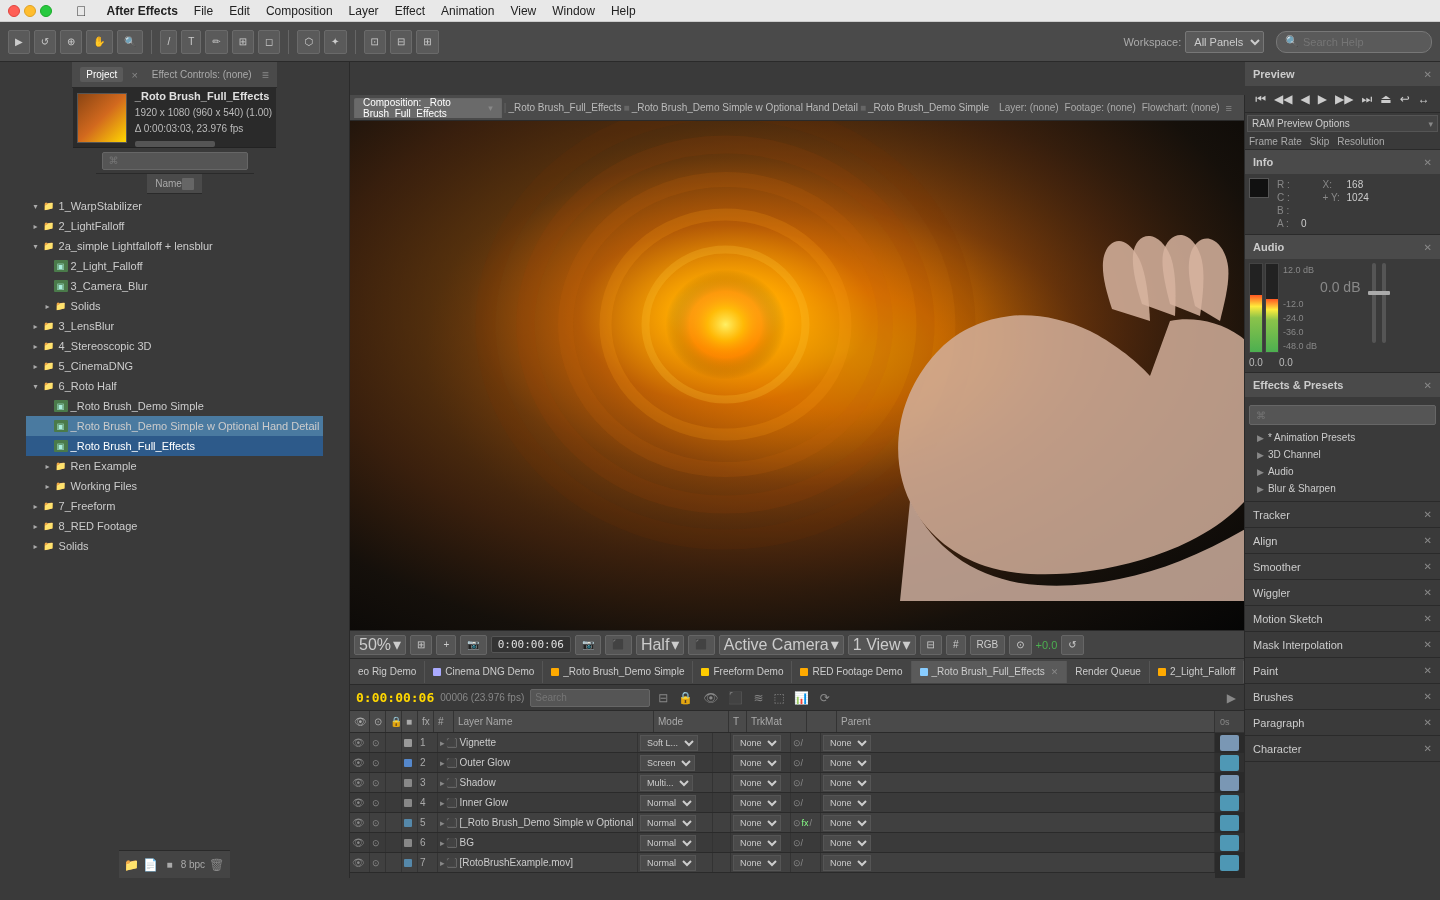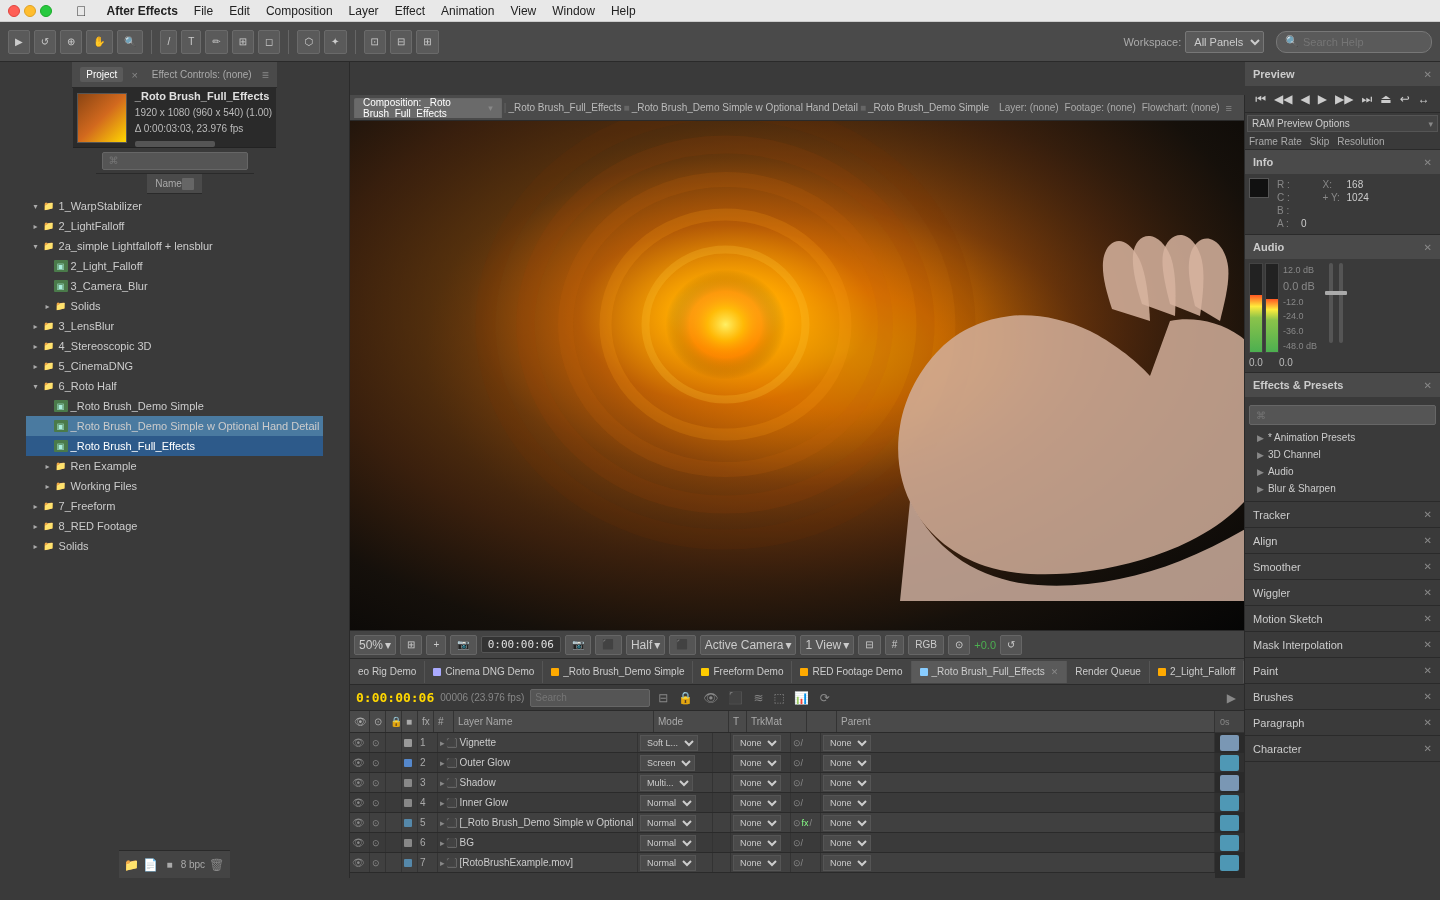--- a/index.html
+++ b/index.html
@@ -73,21 +73,21 @@
     .header-item { font-size: 10px; color: #bbb; display: flex; align-items: center; gap: 4px; white-space: nowrap; }
     .layer-label, .footage-label, .flowchart-label { color: #aaa; font-size: 10px; }
 
     
     #viewer { flex: 1; background: #1a1a1a; position: relative; overflow: hidden; min-height: 200px; }
     .viewer-image { width: 100%; height: 100%; background: radial-gradient(ellipse at 55% 45%, #FFD700 0%, #FF8C00 15%, #8B4513 35%, #3a2a1a 60%, #1a1a1a 100%); display: flex; align-items: center; justify-content: center; position: relative; overflow: hidden; }
 
     
     .viewer-toolbar { height: 28px; background: #444; border-top: 1px solid #2a2a2a; display: flex; align-items: center; padding: 0 4px; gap: 4px; }
     .viewer-btn { background: #555; border: 1px solid #666; color: #ccc; height: 20px; padding: 0 6px; cursor: pointer; border-radius: 2px; font-size: 10px; display: flex; align-items: center; }
-    .viewer-dropdown { background: #555; border: 1px solid #666; color: #ccc; height: 20px; padding: 0 4px; font-size: 12px; border-radius: 2px; cursor: pointer; display: flex; align-items: center; gap: 2px; }
+    .viewer-dropdown { background: #555; border: 1px solid #666; color: #ccc; height: 20px; padding: 0 4px; font-size: 16px; border-radius: 2px; cursor: pointer; display: flex; align-items: center; gap: 2px; }
     .viewer-time { color: #e0e0e0; font-size: 11px; font-family: monospace; background: #333; border: 1px solid #555; padding: 1px 6px; border-radius: 2px; }
     .plus-label { color: #4CAF50; font-size: 11px; }
 
     
     #timeline { height: 220px; background: #3a3a3a; border-top: 1px solid #2a2a2a; display: flex; flex-direction: column; }
 
     
     .timeline-tabbar { height: 26px; background: #444; border-bottom: 1px solid #2a2a2a; display: flex; align-items: center; overflow: hidden; }
     .tl-tab { height: 22px; padding: 0 8px; font-size: 10px; display: flex; align-items: center; gap: 4px; cursor: pointer; border-right: 1px solid #555; white-space: nowrap; }
     .tl-tab.active { background: #5a5a5a; }
@@ -941,21 +941,21 @@
             <div style="width:14px;height:90px;background:#222;border:1px solid #444;position:relative;overflow:hidden;">
               <div style="position:absolute;bottom:0;width:100%;height:65%;background:linear-gradient(to top,#4CAF50 0%,#8BC34A 60%,#FFEB3B 80%,#FF5722 100%);"></div>
             </div>
             <div style="width:14px;height:90px;background:#222;border:1px solid #444;position:relative;overflow:hidden;">
               <div style="position:absolute;bottom:0;width:100%;height:60%;background:linear-gradient(to top,#4CAF50 0%,#8BC34A 60%,#FFEB3B 80%,#FF5722 100%);"></div>
             </div>
           </div>
 
           <div style="display:flex;flex-direction:column;justify-content:space-between;height:90px;padding:2px 0;">
             <span style="font-size:9px;color:#888;">12.0 dB</span>
-            <span style="font-size:11px;color:#888;">0.0 dB</span>
+            <span style="font-size:14px;color:#888;margin-left:37px;">0.0 dB</span>
             <span style="font-size:9px;color:#888;">-12.0</span>
             <span style="font-size:9px;color:#888;">-24.0</span>
             <span style="font-size:9px;color:#888;">-36.0</span>
             <span style="font-size:9px;color:#888;">-48.0 dB</span>
           </div>
 
           <div style="display:flex;gap:6px;align-items:center;margin-left:8px;">
             <div style="position:relative;width:4px;height:80px;background:#555;border-radius:2px;">
               <div style="position:absolute;top:35%;left:-4px;width:12px;height:4px;background:#aaa;border-radius:1px;cursor:pointer;"></div>
             </div>

